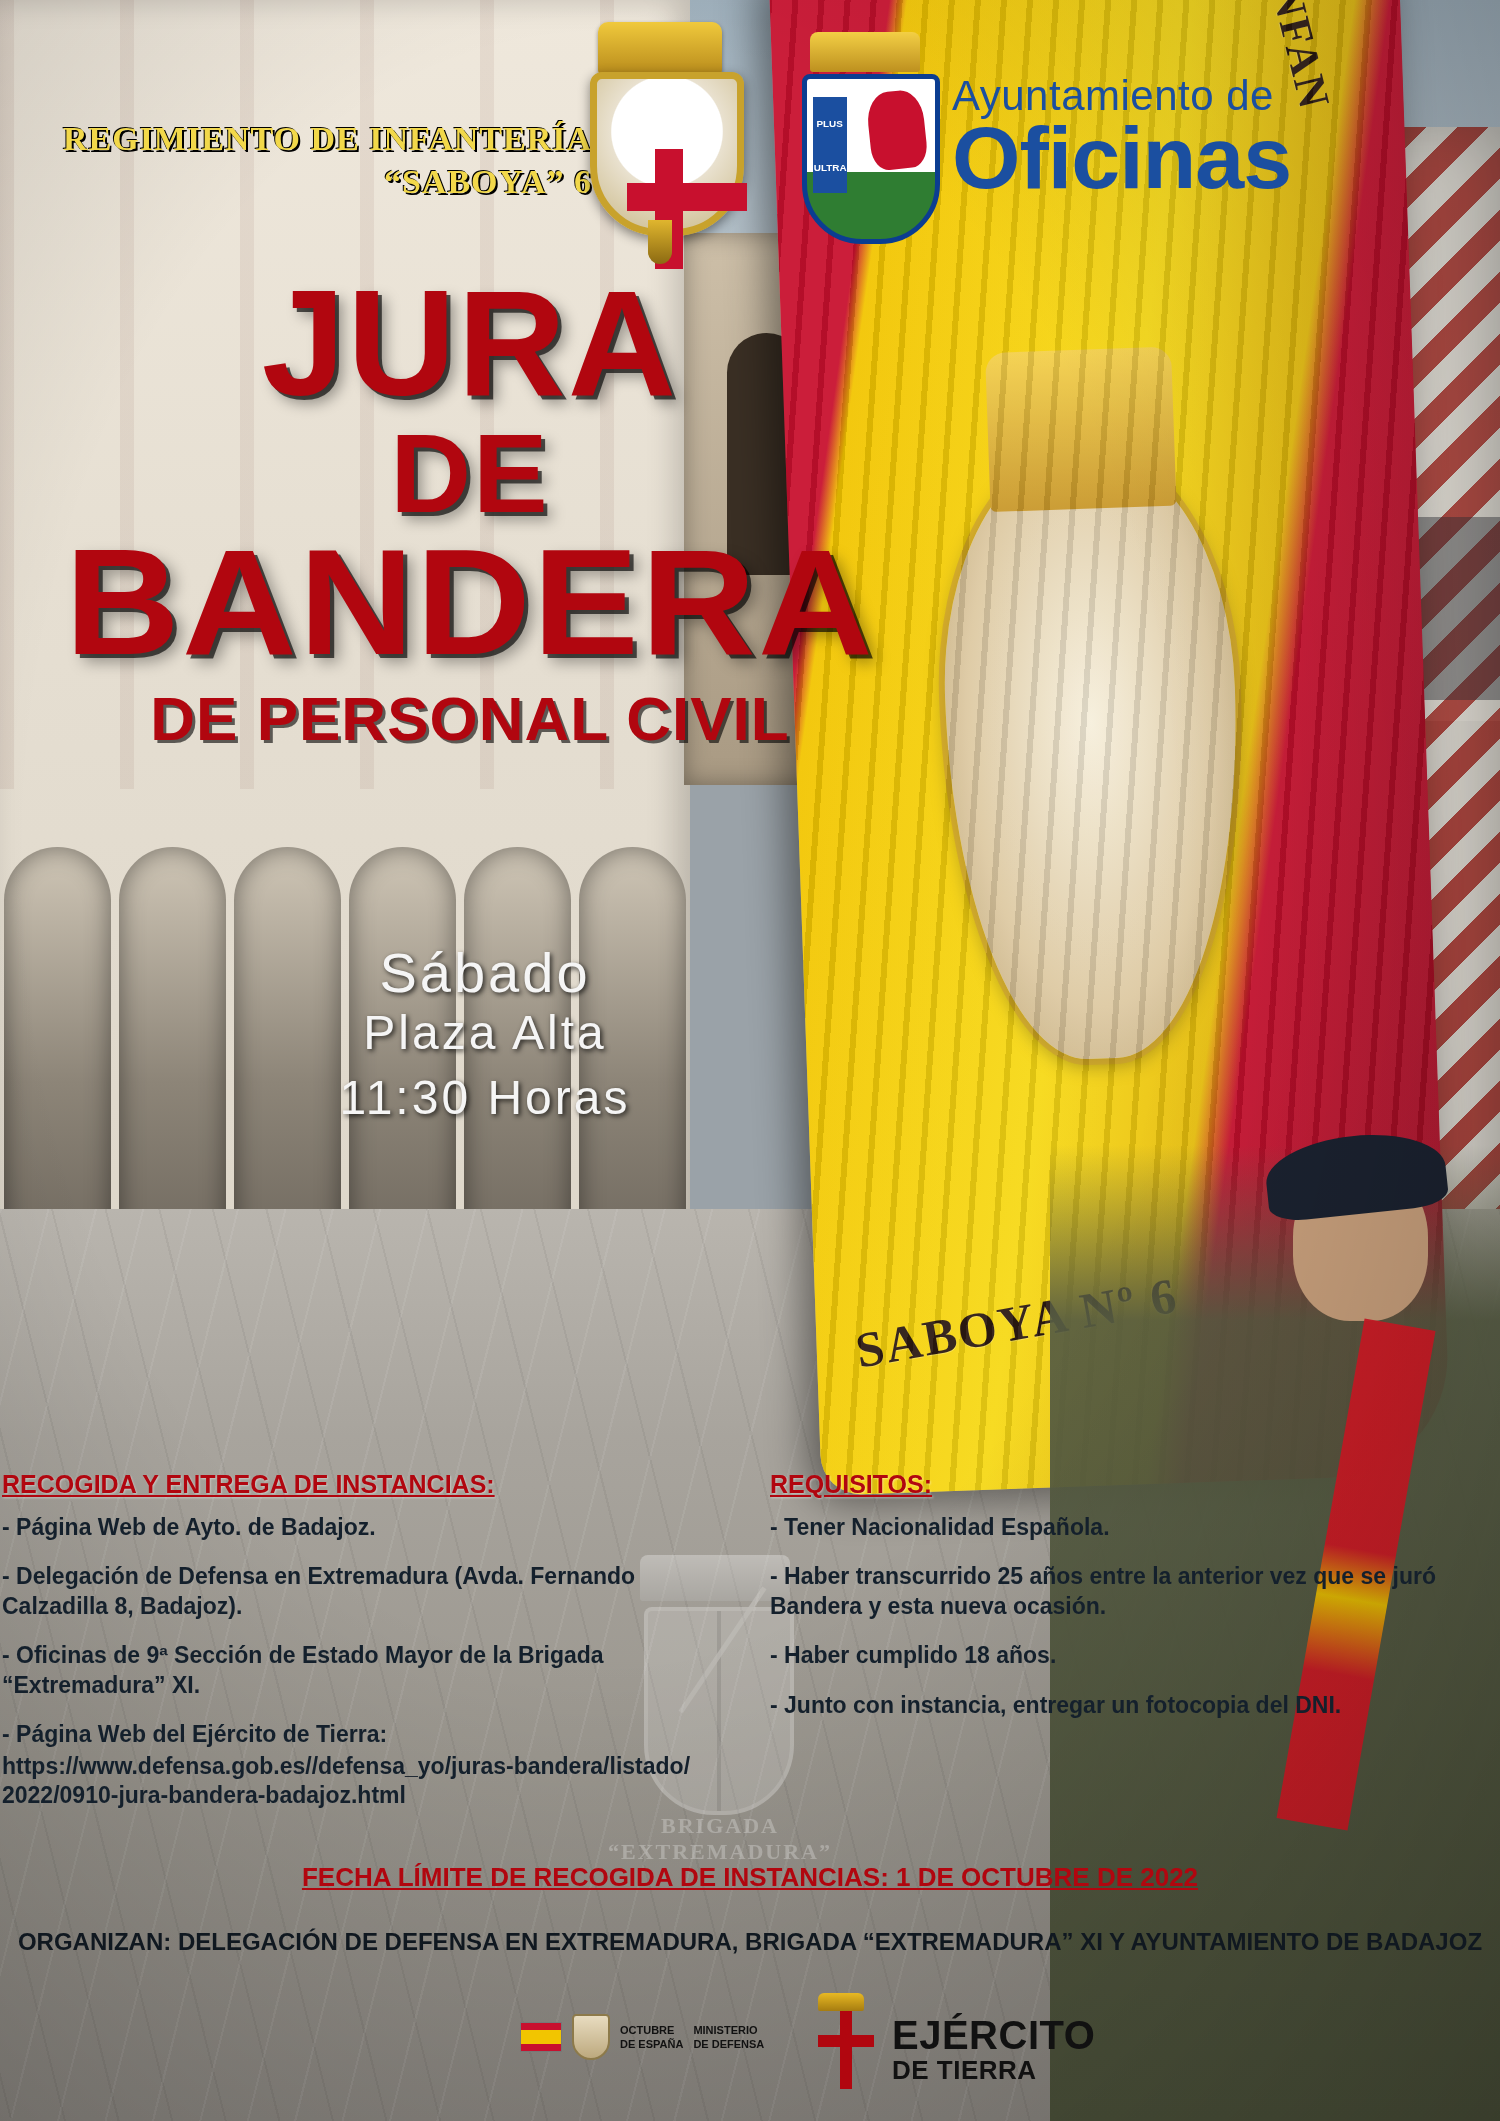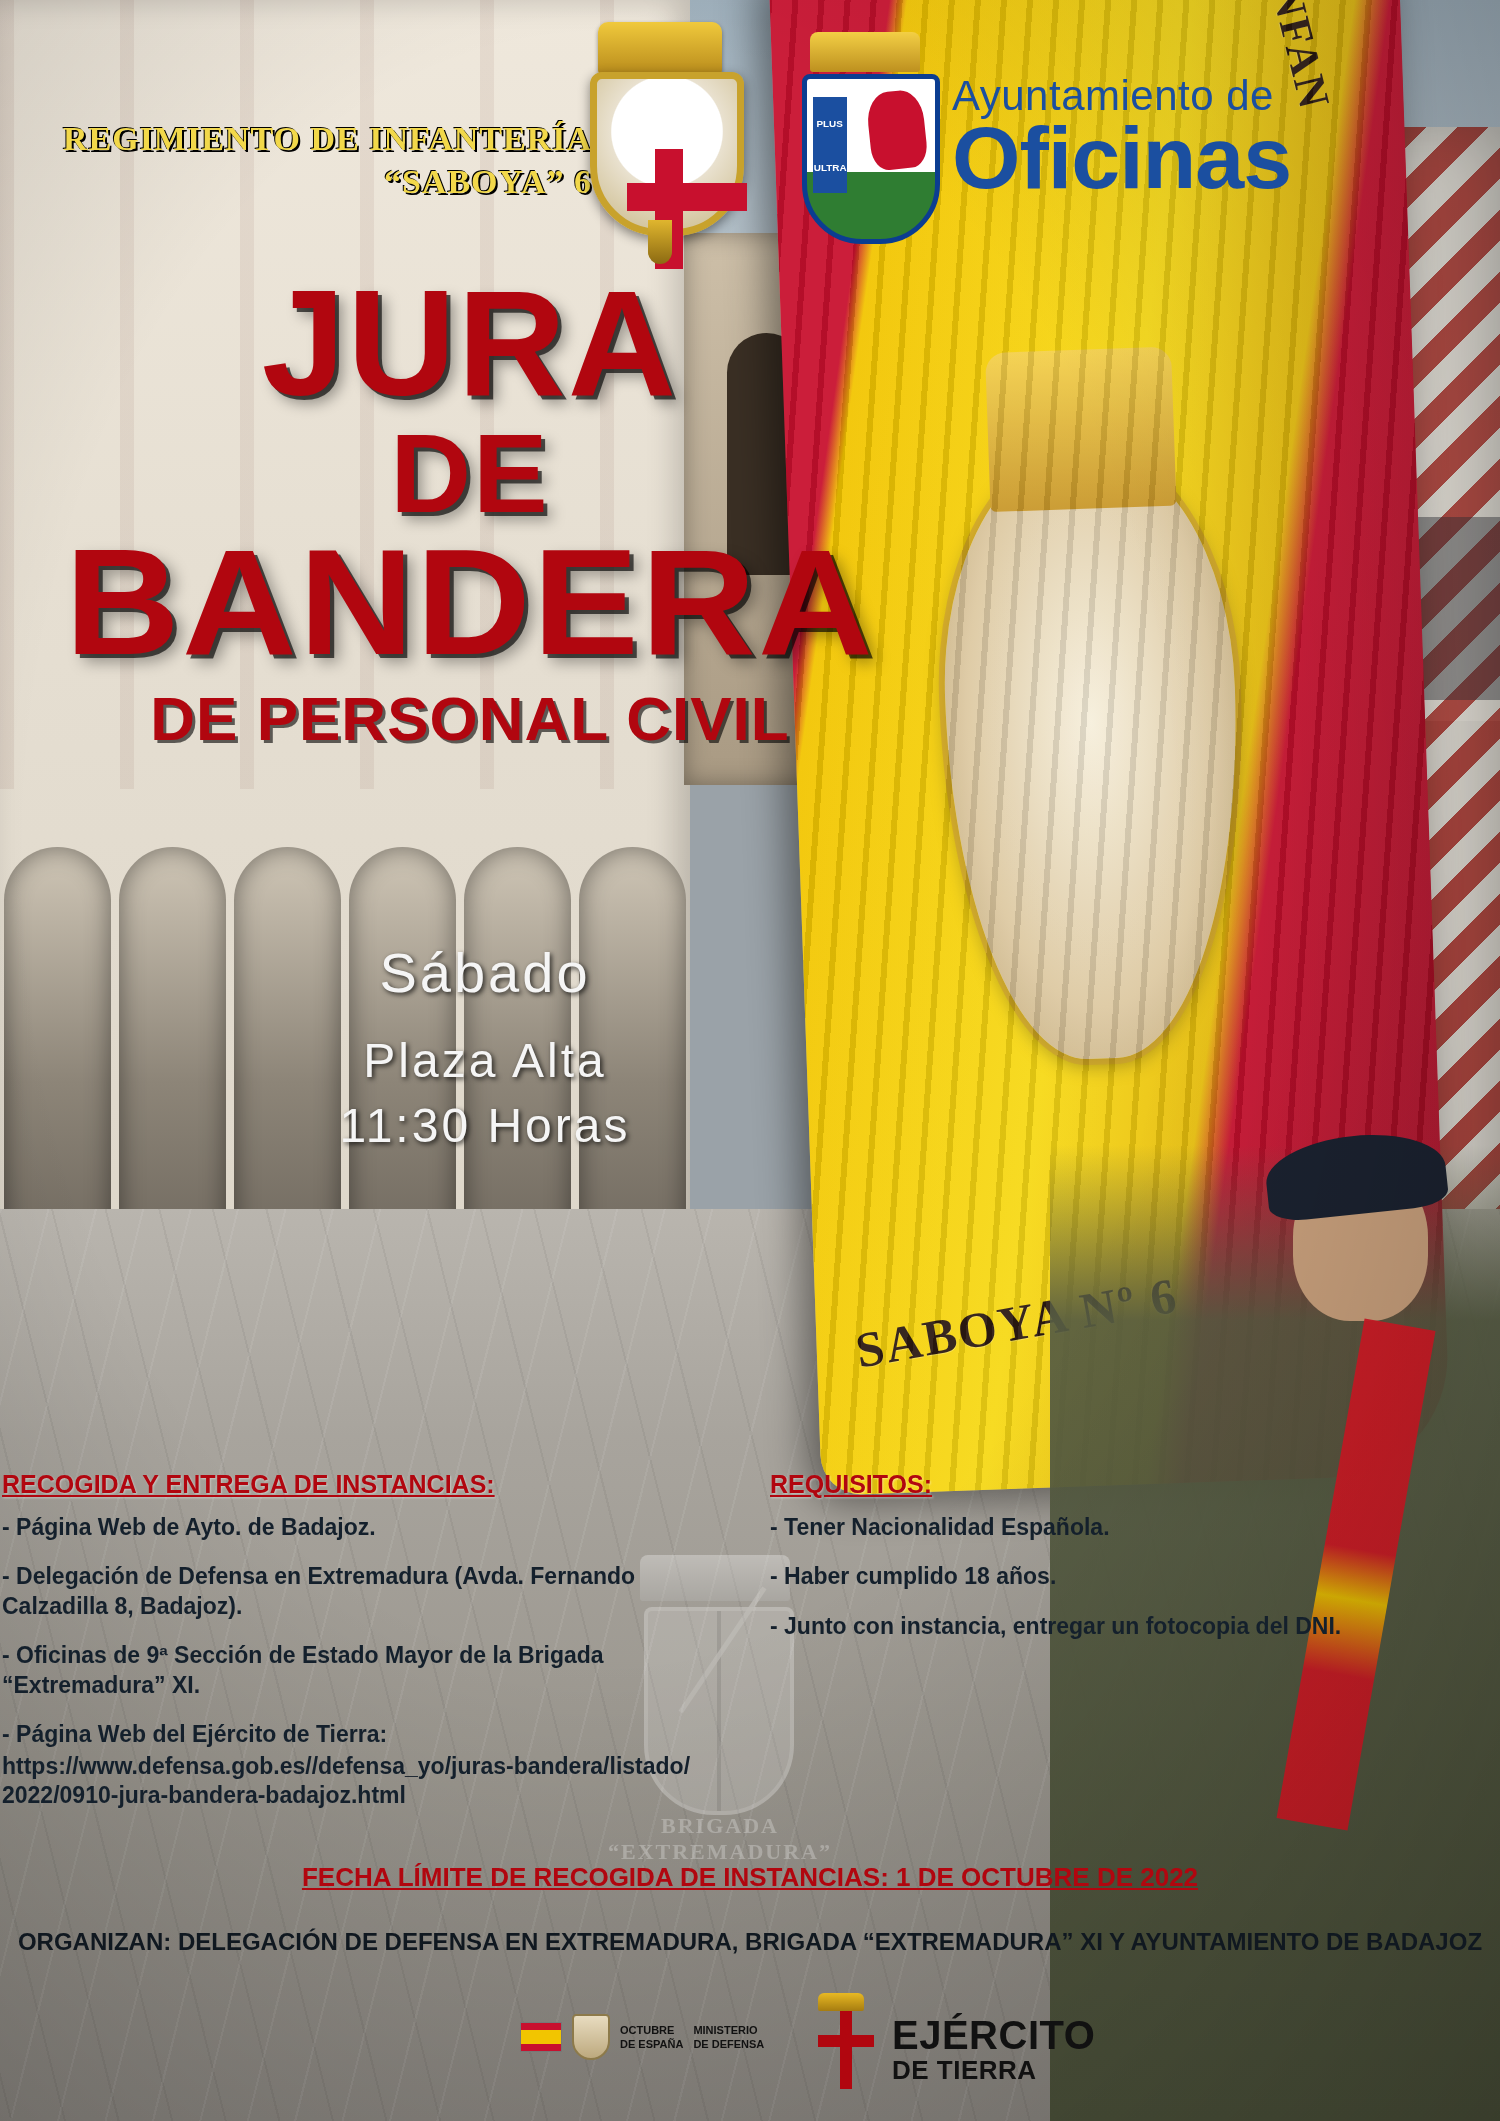--- a/index.html
+++ b/index.html
@@ -226,21 +226,21 @@
     text-shadow:3px 3px 0 rgba(0,0,0,.6);
   }
 
   .when{
     position:absolute;left:250px;top:940px;width:470px;text-align:center;
     color:#f5f5f5;font-family:"Liberation Sans", sans-serif;
     text-shadow:2px 2px 5px rgba(0,0,0,.75);
   }
   .when .w-day{font-size:56px;letter-spacing:3px;}
   .when .w-date{font-size:60px;letter-spacing:2px;margin-top:6px;}
-  .when .w-place{font-size:48px;letter-spacing:3px;margin-top:28px;}
+  .when .w-place{font-size:48px;letter-spacing:3px;margin-top:0;}
   .when .w-time{font-size:48px;letter-spacing:3px;margin-top:10px;}
 
   
   .watermark{
     position:absolute;left:600px;top:1555px;width:230px;height:330px;
     opacity:.30;
   }
   .wm-crown{
     position:absolute;left:40px;top:0;width:150px;height:46px;
     background:linear-gradient(180deg,#fff,#bbb);border-radius:8px 8px 3px 3px;
@@ -419,20 +419,21 @@
     <div class="info-p">- Página Web de Ayto. de Badajoz.</div>
     <div class="info-p">- Delegación de Defensa en Extremadura (Avda. Fernando Calzadilla 8, Badajoz).</div>
     <div class="info-p">- Oficinas de 9ª Sección de Estado Mayor de la Brigada “Extremadura” XI.</div>
     <div class="info-p" style="margin-bottom:2px">- Página Web del Ejército de Tierra:</div>
     <div class="info-p link">https://www.defensa.gob.es//defensa_yo/juras-bandera/listado/2022/0910-jura-bandera-badajoz.html</div>
   </div>
 
   <div class="info-right">
     <div class="info-h">REQUISITOS:</div>
     <div class="info-p">- Tener Nacionalidad Española.</div>
+    <div class="info-p">- Haber transcurrido 25 años entre la anterior vez que se juró Bandera y esta nueva ocasión.</div>
     <div class="info-p">- Haber cumplido 18 años.</div>
     <div class="info-p">- Junto con instancia, entregar un fotocopia del DNI.</div>
   </div>
 
   <div class="deadline">FECHA LÍMITE DE RECOGIDA DE INSTANCIAS: 1 DE OCTUBRE DE 2022</div>
   <div class="organizan">ORGANIZAN: DELEGACIÓN DE DEFENSA EN EXTREMADURA, BRIGADA “EXTREMADURA” XI Y AYUNTAMIENTO DE BADAJOZ</div>
 
   <div class="footer">
     <div class="gob">
       <div class="gob-flag"></div>

